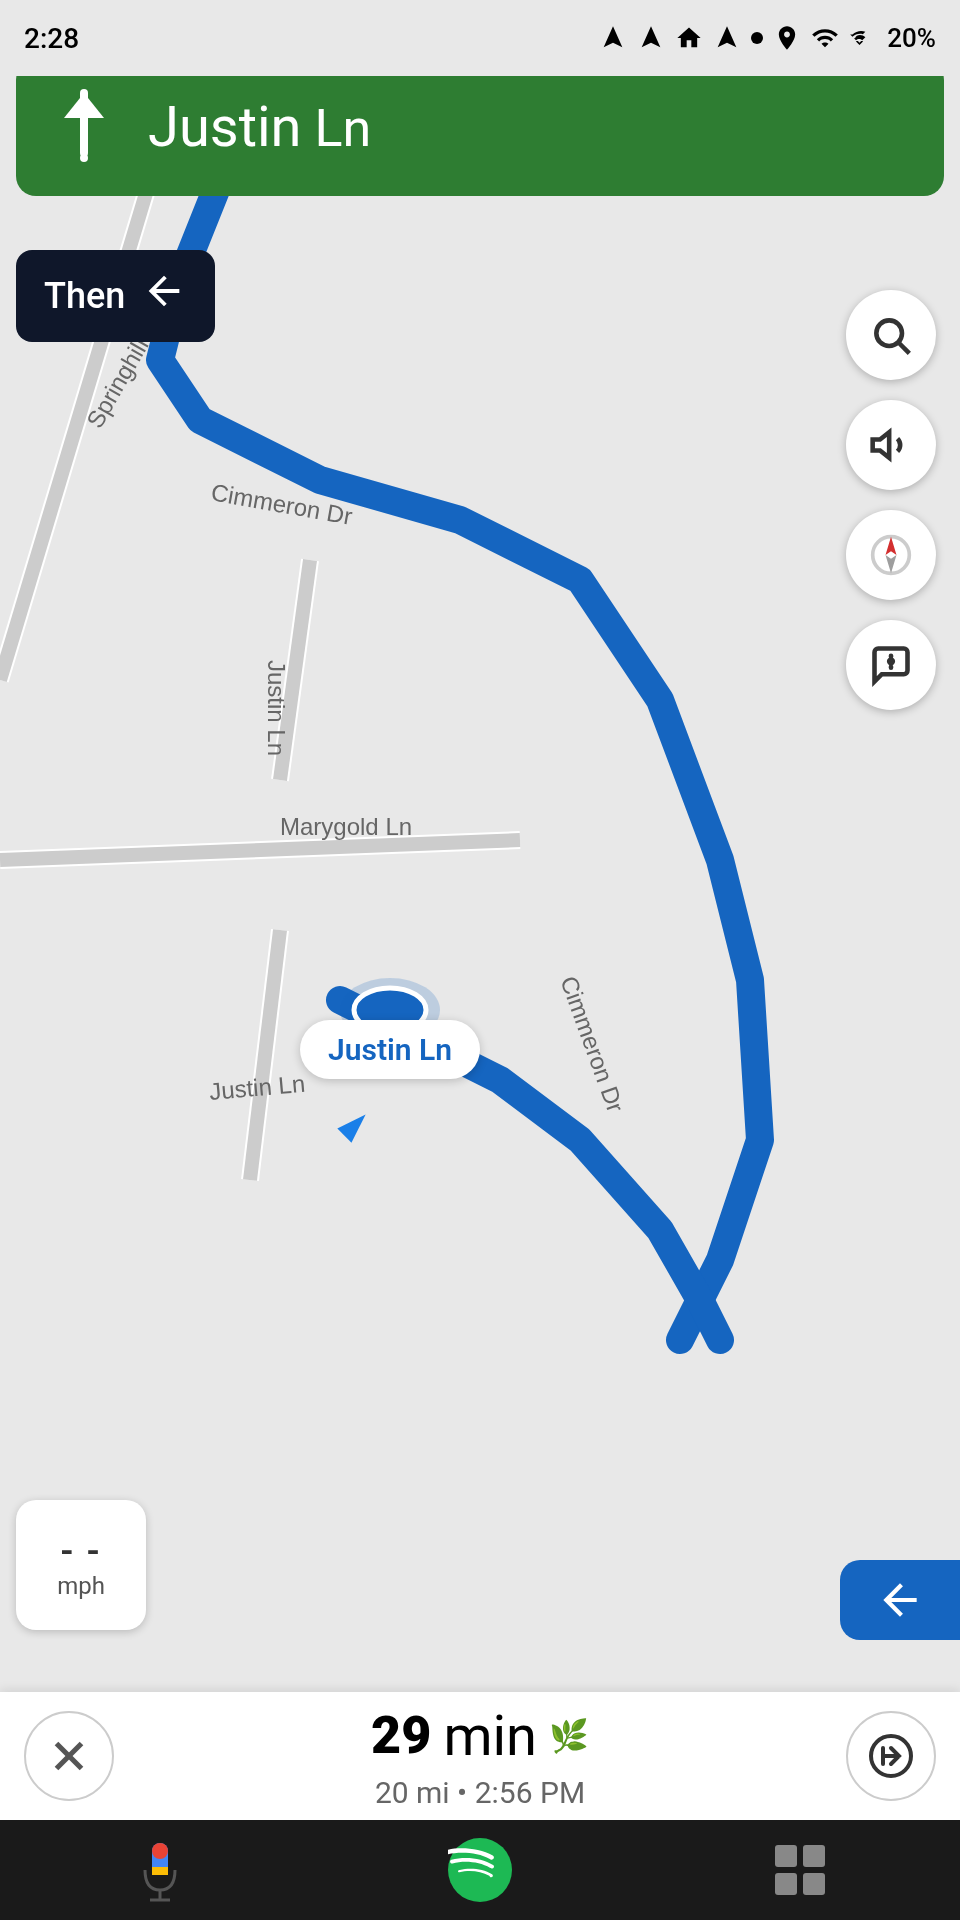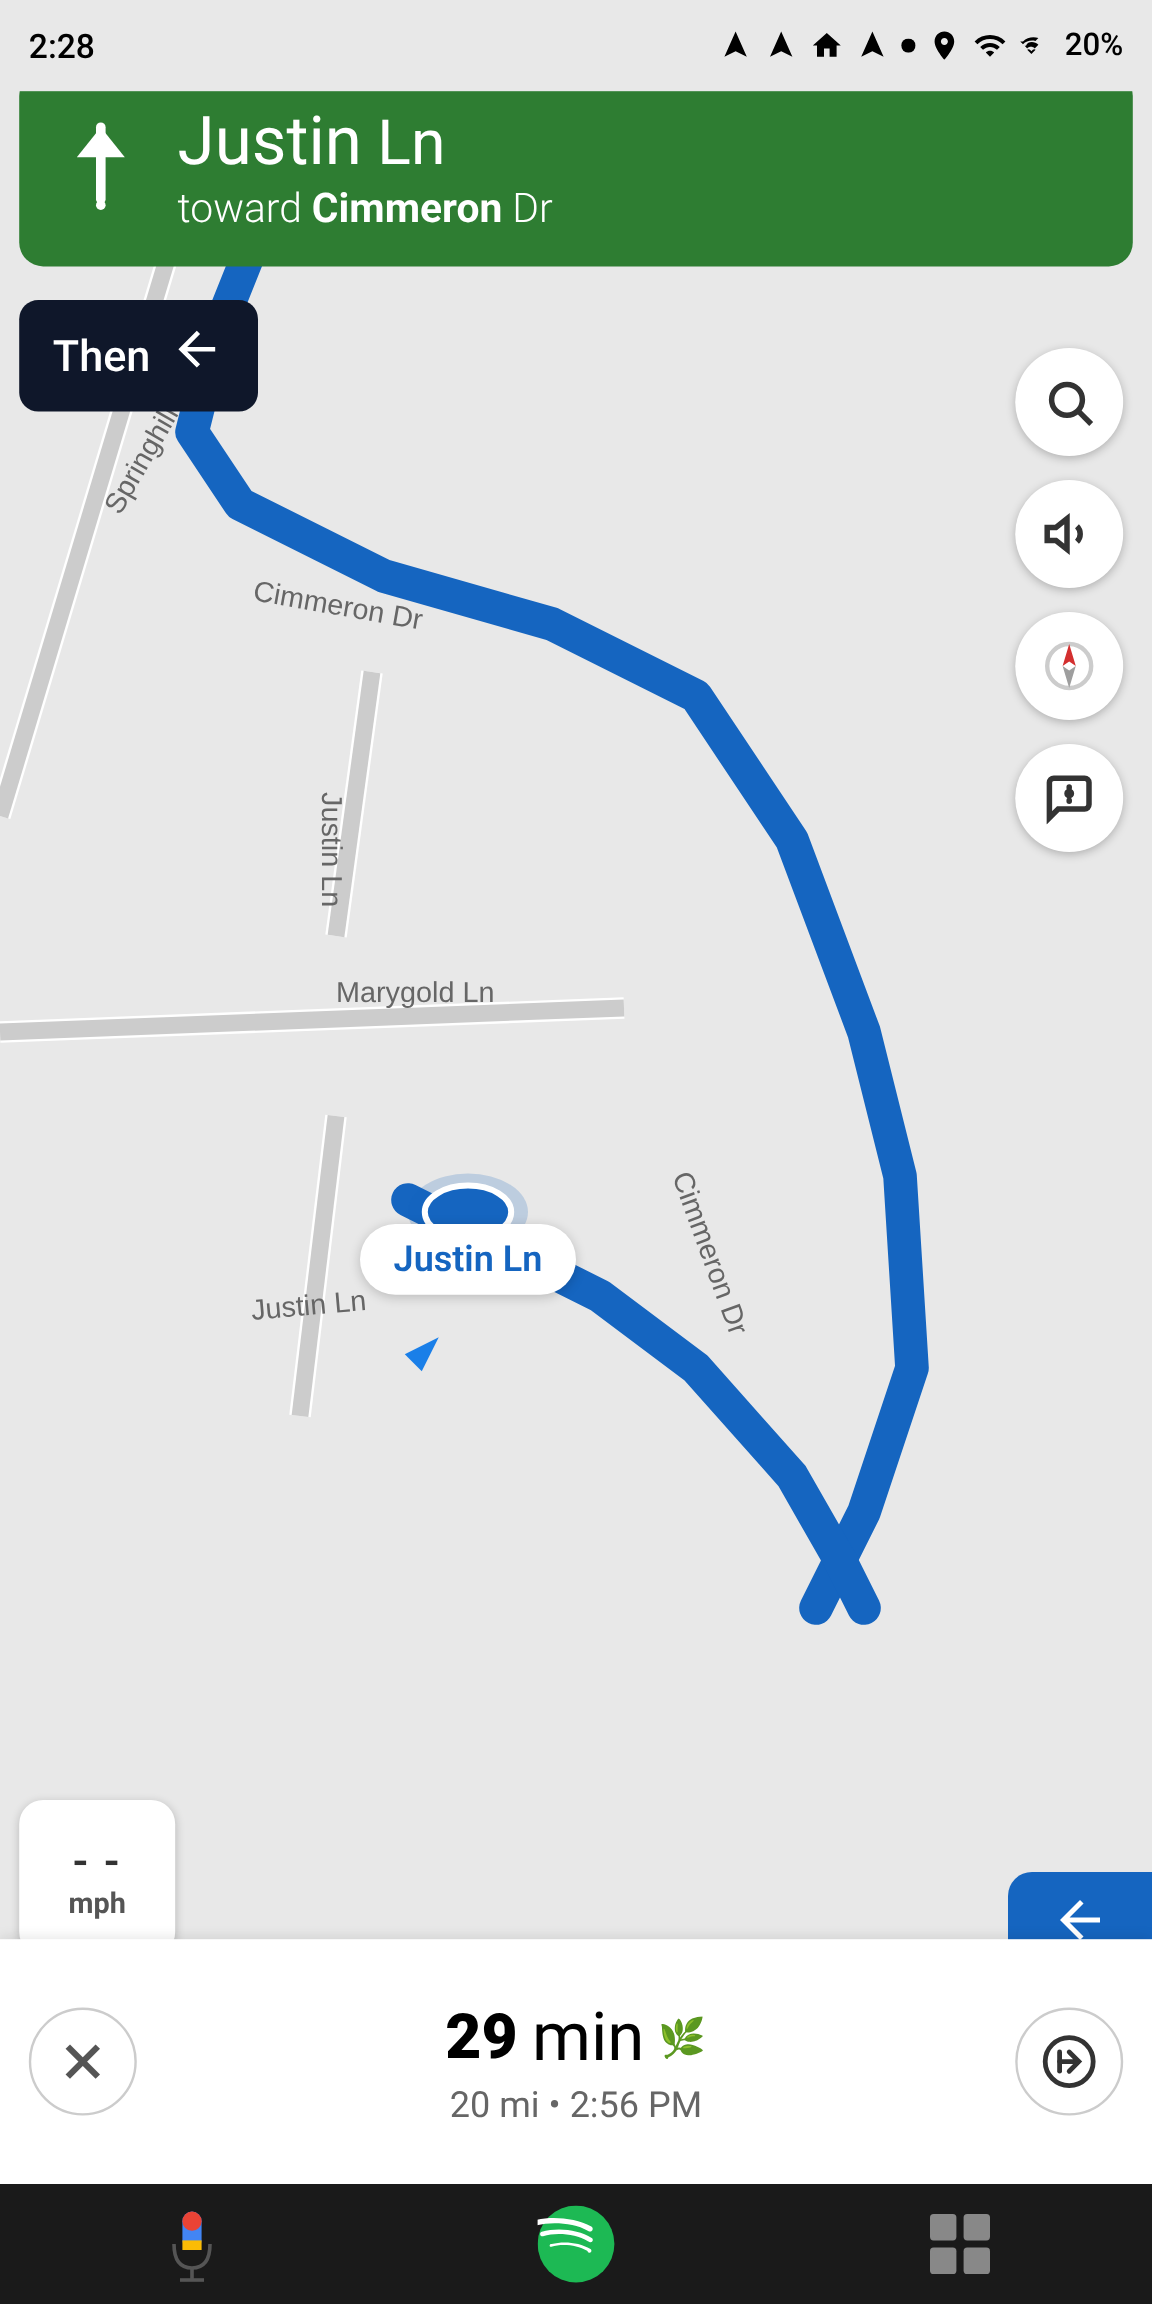--- a/index.html
+++ b/index.html
@@ -173,21 +173,21 @@
     }
     .speed-value {
       font-size: 36px;
       font-weight: 600;
       color: #333;
       letter-spacing: 2px;
     }
     .speed-unit {
       font-size: 24px;
       color: #555;
-      font-weight: 700;
+      font-weight: 400;
     }
 
     
     .turn-indicator {
       position: absolute;
       bottom: 280px;
       right: 0;
       background: #1565c0;
       border-radius: 20px 0 0 20px;
       width: 120px;
@@ -200,21 +200,21 @@
     .turn-indicator svg {
       width: 50px;
       height: 50px;
     }
 
     
     .bottom-panel {
       position: absolute;
       bottom: 100px;
       left: 0; right: 0;
-      height: 204px;
+      height: 128px;
       background: white;
       display: flex;
       align-items: center;
       padding: 0 24px;
       z-index: 60;
       box-shadow: 0 -2px 10px rgba(0,0,0,0.1);
     }
     .close-btn {
       width: 90px;
       height: 90px;
@@ -393,23 +393,20 @@
   <div class="nav-arrow-up">
     <svg viewBox="0 0 60 80" fill="white">
       <line x1="30" y1="5" x2="30" y2="65" stroke="white" stroke-width="8" stroke-linecap="round"></line>
       <polygon points="10,30 30,5 50,30" fill="white"></polygon>
       <circle cx="30" cy="70" r="4" fill="white"></circle>
     </svg>
   </div>
   <div class="nav-text">
     <div class="nav-street">
       <strong>Justin</strong><span> Ln</span>
-    </div>
-    <div class="nav-toward">
-      <span>toward </span><strong>Cimmeron</strong><span> Dr</span>
     </div>
   </div>
 </div>
 
 <div class="then-panel">
   <span class="then-label">Then</span>
   <span class="then-arrow">
     <svg width="46" height="46" viewBox="0 0 24 24" fill="white">
       <path d="M20 11H7.83l5.59-5.59L12 4l-8 8 8 8 1.41-1.41L7.83 13H20v-2z"></path>
     </svg>

